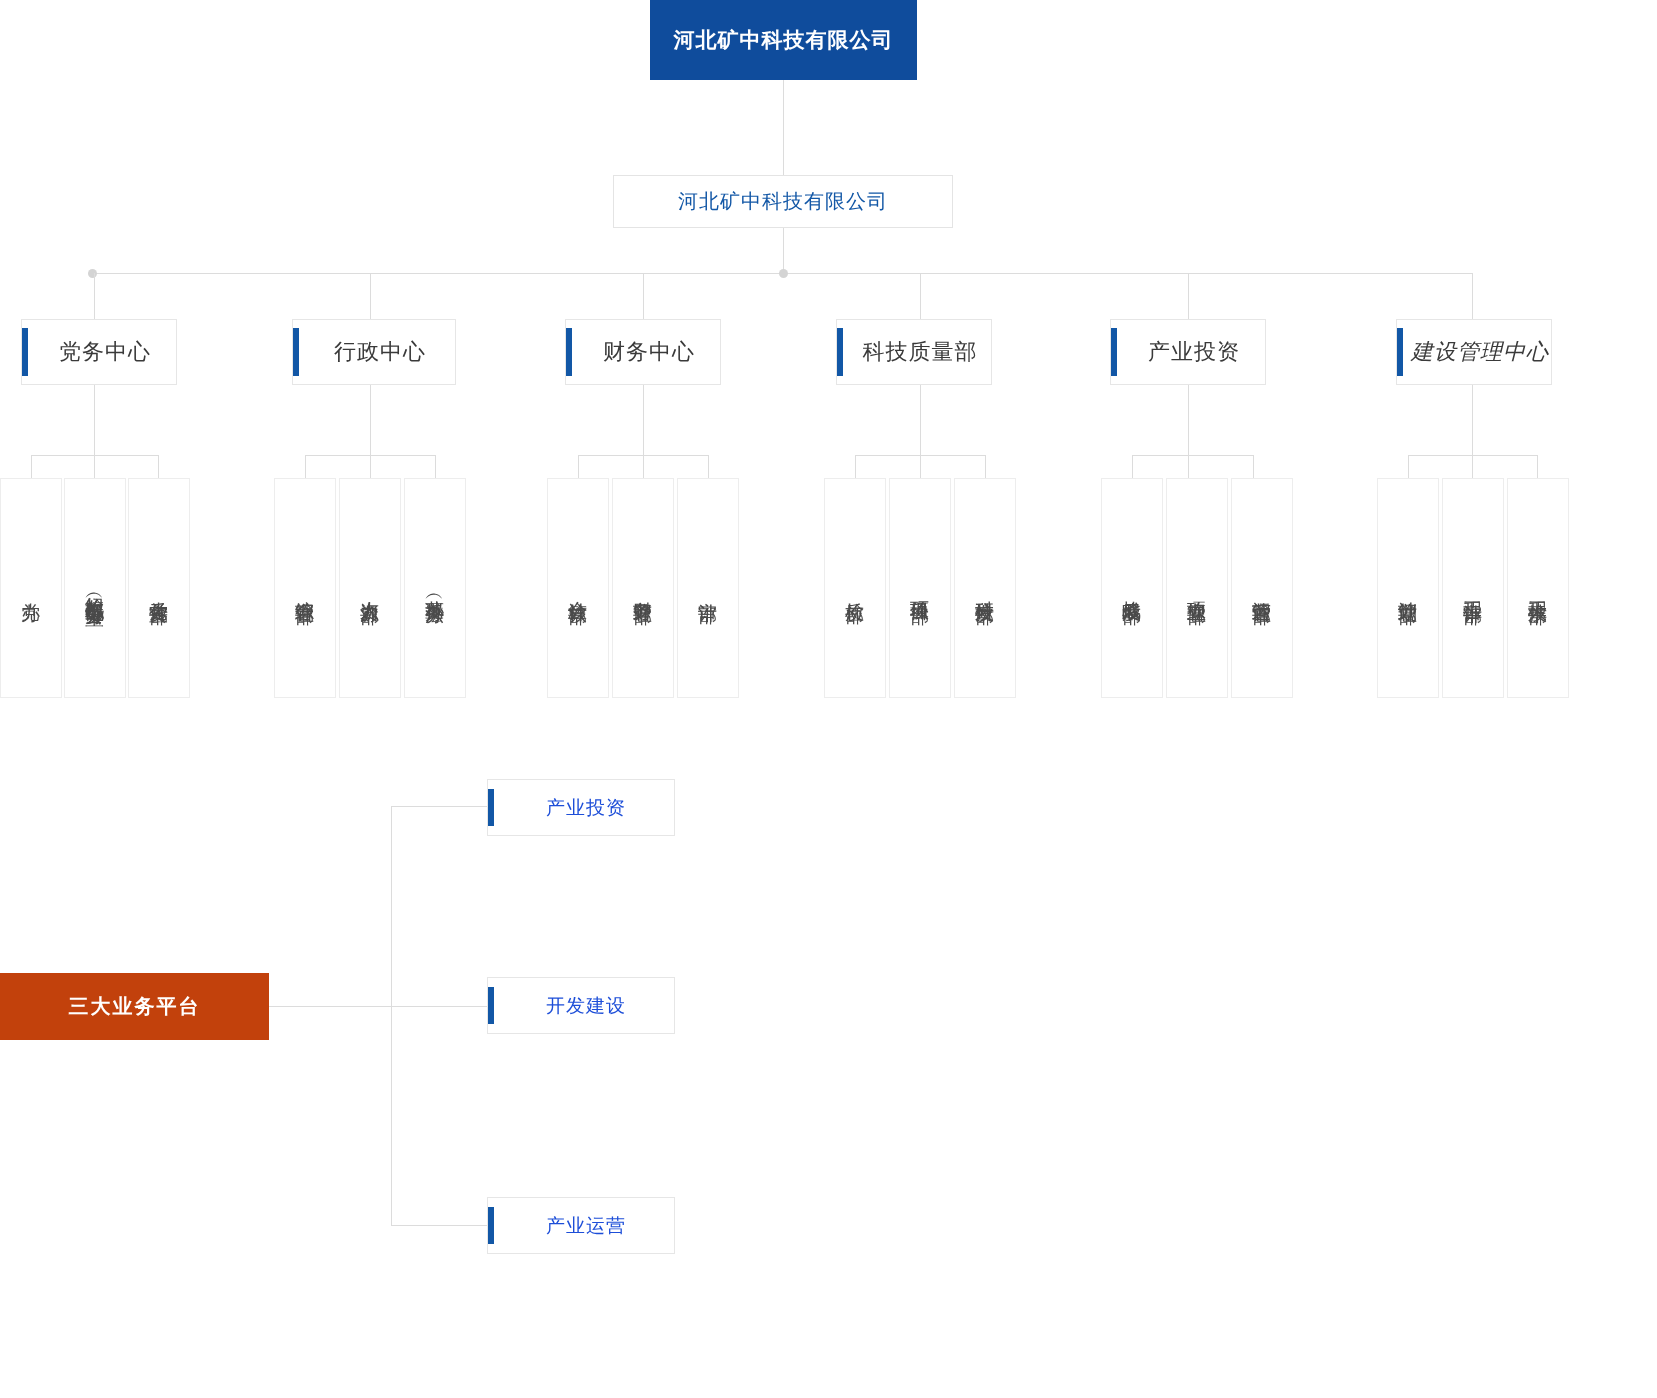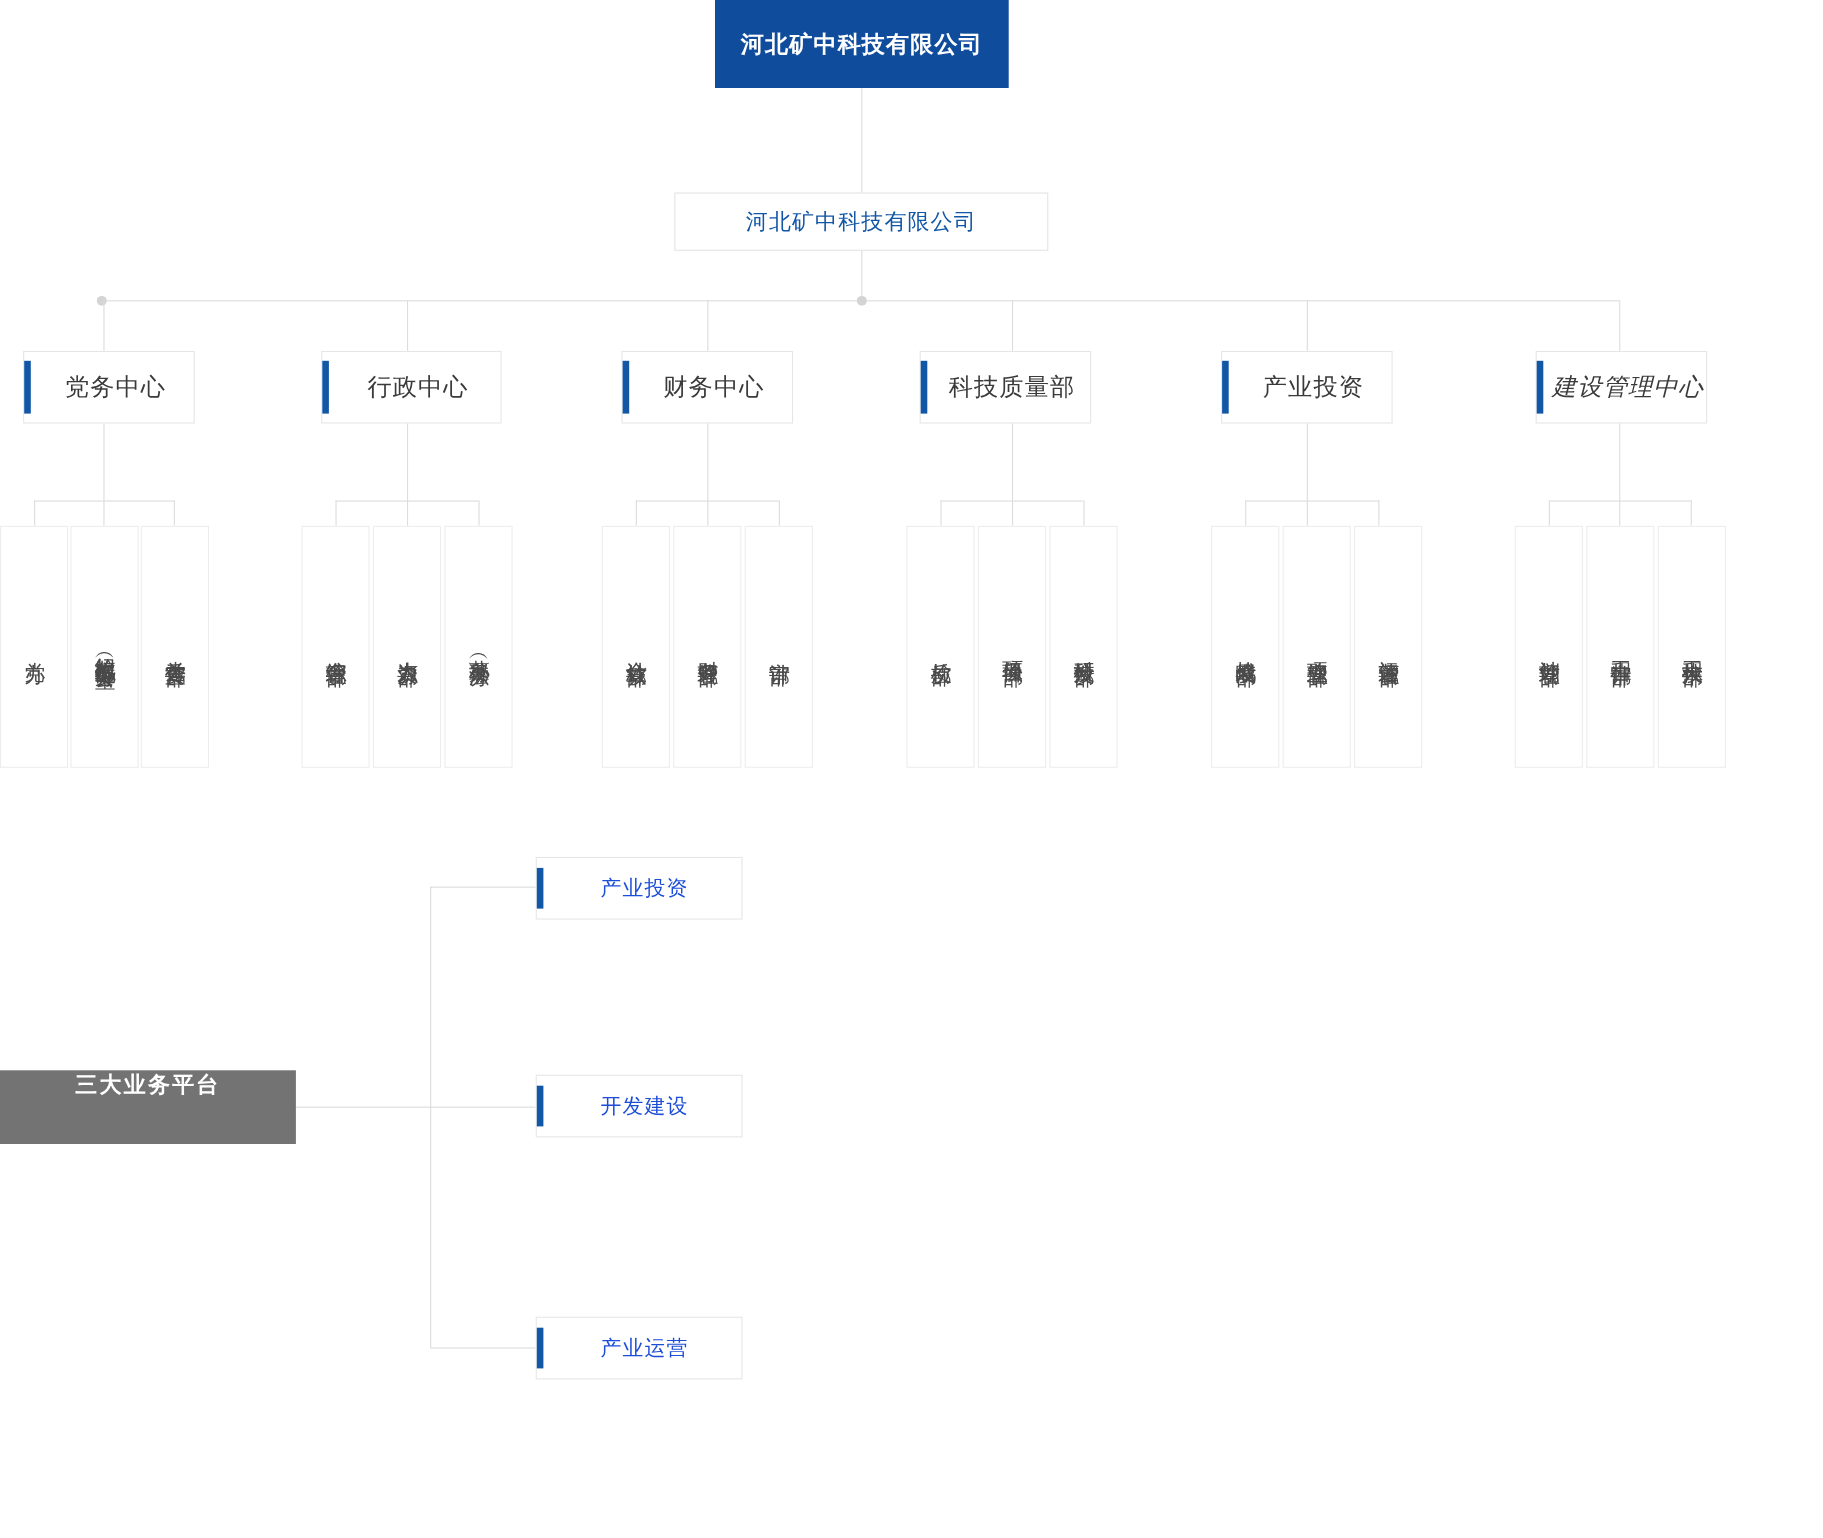--- a/index.html
+++ b/index.html
@@ -73,26 +73,26 @@
     font-size: 19px;
     color: #4a4a4a;
     line-height: 1.22;
     letter-spacing: 1px;
     white-space: nowrap;
   }
 
   
   .node-platform-title {
     position: absolute;
-    background: #737373;
+    background: #c2410c;
     color: #ffffff;
     font-weight: bold;
     font-size: 20px;
     letter-spacing: 2px;
-    display: flex; justify-content: center;
+    display: flex; align-items: center; justify-content: center;
   }
   .node-platform {
     position: absolute;
     background: #ffffff;
     border: 1px solid #e6e6e6;
     display: flex; align-items: center; justify-content: center;
   }
   .node-platform .bar {
     position: absolute;
     left: 0; top: 9px; bottom: 9px;

